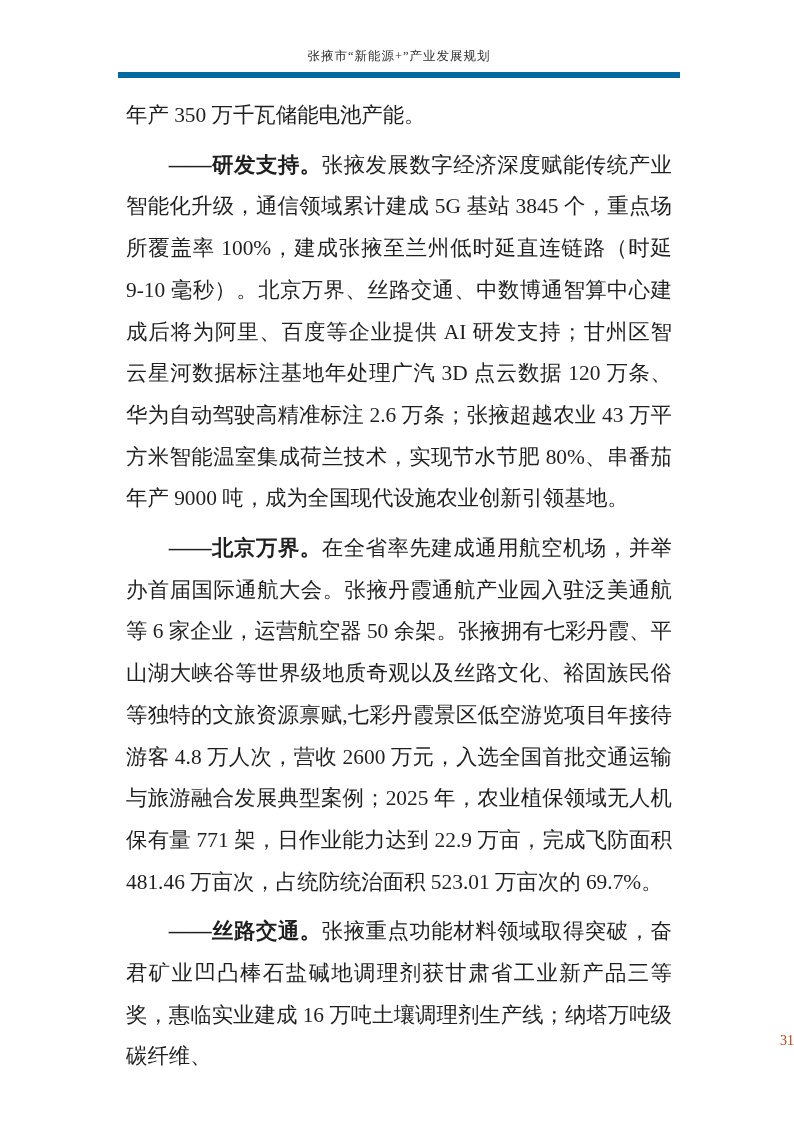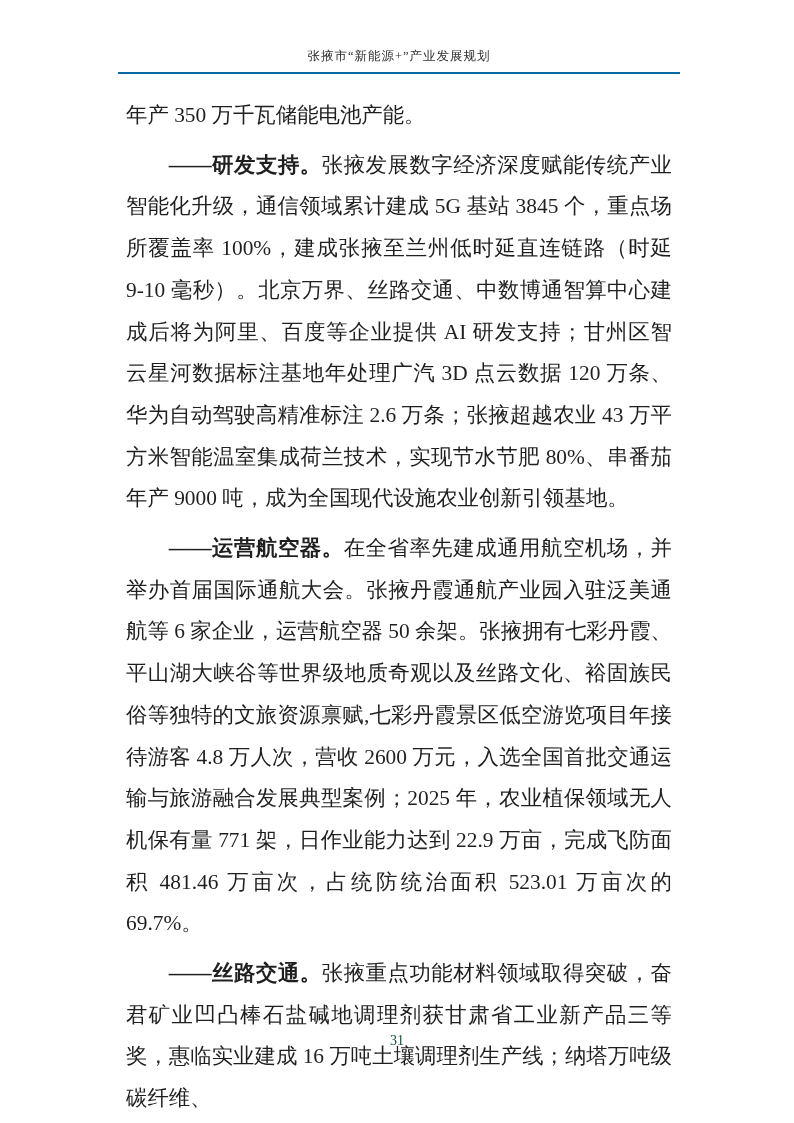--- a/index.html
+++ b/index.html
@@ -18,21 +18,21 @@
   .doc-header {
     position: absolute;
     top: 48px;
     left: 118px;
     width: 562px;
     text-align: center;
     font-size: 12.5px;
     letter-spacing: 1px;
     color: #2e2e2e;
     padding-bottom: 7px;
-    border-bottom: 2px solid #0369a1;
+    border-bottom: 6px solid #0369a1;
     font-family: "Liberation Serif", "DejaVu Serif", serif;
   }
   .doc-body {
     position: absolute;
     top: 87px;
     left: 118px;
     width: 562px;
     font-size: 21.4px;
     line-height: 41.7px;
     color: #1f1f1f;
@@ -47,23 +47,23 @@
     text-indent: 2em;
   }
   .para-lead {
     font-weight: bold;
   }
   .doc-footer {
     position: absolute;
     top: 1033px;
     left: 0;
     width: 794px;
-    text-align: center;
+    text-align: right;
     font-size: 14px;
-    color: #14532d;
+    color: #c2410c;
     font-family: "Liberation Serif", "DejaVu Serif", serif;
   }
 </style>
 </head>
 <body>
 
 <div class="page">
 
   <div class="doc-header">
     <span>张掖市“新能源+”产业发展规划</span>
@@ -73,21 +73,21 @@
 
     <p>
       <span>年产 350 万千瓦储能电池产能。</span>
     </p>
 
     <p class="indent">
       <span class="para-lead">——研发支持。</span><span>张掖发展数字经济深度赋能传统产业智能化升级，通信领域累计建成 5G 基站 3845 个，重点场所覆盖率 100%，建成张掖至兰州低时延直连链路（时延 9-10 毫秒）。北京万界、丝路交通、中数博通智算中心建成后将为阿里、百度等企业提供 AI 研发支持；甘州区智云星河数据标注基地年处理广汽 3D 点云数据 120 万条、华为自动驾驶高精准标注 2.6 万条；张掖超越农业 43 万平方米智能温室集成荷兰技术，实现节水节肥 80%、串番茄年产 9000 吨，成为全国现代设施农业创新引领基地。</span>
     </p>
 
     <p class="indent">
-      <span class="para-lead">——运营航空器。</span><span>在全省率先建成通用航空机场，并举办首届国际通航大会。张掖丹霞通航产业园入驻泛美通航等 6 家企业，运营航空器 50 余架。张掖拥有七彩丹霞、平山湖大峡谷等世界级地质奇观以及丝路文化、裕固族民俗等独特的文旅资源禀赋,七彩丹霞景区低空游览项目年接待游客 4.8 万人次，营收 2600 万元，入选全国首批交通运输与旅游融合发展典型案例；2025 年，农业植保领域无人机保有量 771 架，日作业能力达到 22.9 万亩，完成飞防面积 481.46 万亩次，占统防统治面积 523.01 万亩次的 69.7%。</span>
+      <span class="para-lead">——北京万界。</span><span>在全省率先建成通用航空机场，并举办首届国际通航大会。张掖丹霞通航产业园入驻泛美通航等 6 家企业，运营航空器 50 余架。张掖拥有七彩丹霞、平山湖大峡谷等世界级地质奇观以及丝路文化、裕固族民俗等独特的文旅资源禀赋,七彩丹霞景区低空游览项目年接待游客 4.8 万人次，营收 2600 万元，入选全国首批交通运输与旅游融合发展典型案例；2025 年，农业植保领域无人机保有量 771 架，日作业能力达到 22.9 万亩，完成飞防面积 481.46 万亩次，占统防统治面积 523.01 万亩次的 69.7%。</span>
     </p>
 
     <p class="indent">
       <span class="para-lead">——丝路交通。</span><span>张掖重点功能材料领域取得突破，奋君矿业凹凸棒石盐碱地调理剂获甘肃省工业新产品三等奖，惠临实业建成 16 万吨土壤调理剂生产线；纳塔万吨级碳纤维、</span>
     </p>
 
   </div>
 
   <div class="doc-footer">
     <span>31</span>

